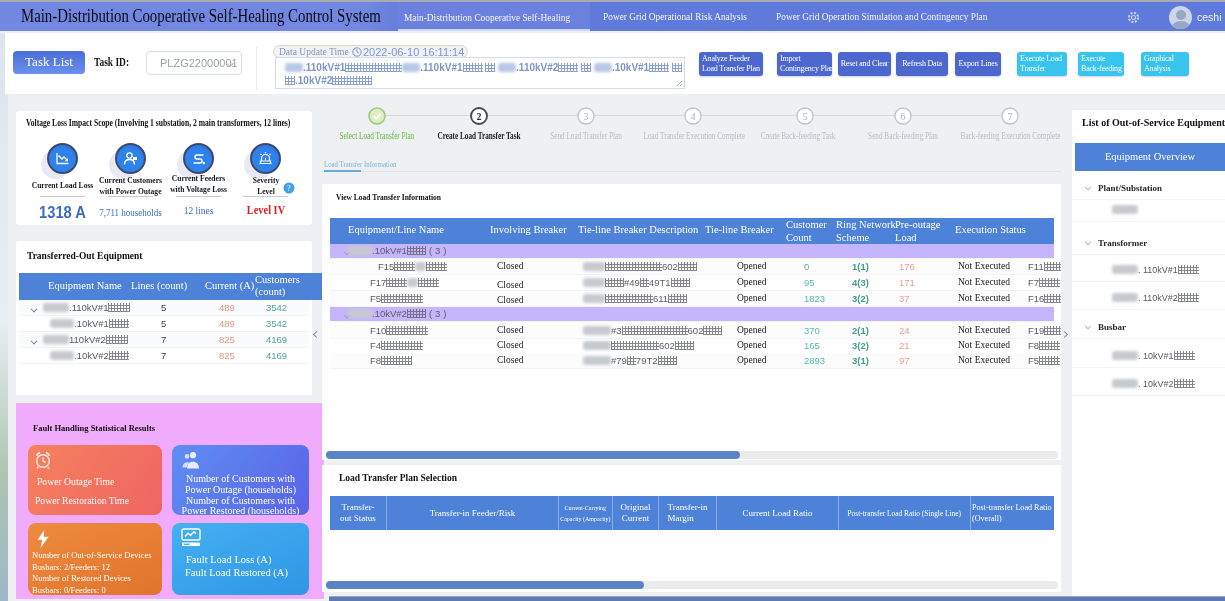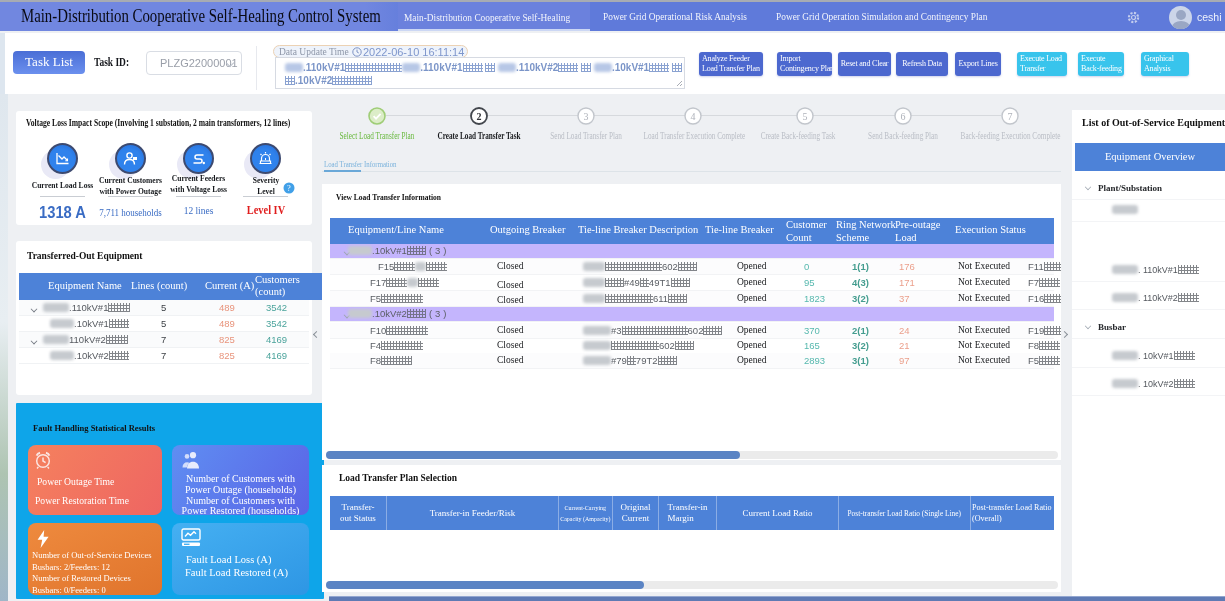--- a/index.html
+++ b/index.html
@@ -172,21 +172,21 @@
       <span class="abs" style="left:200px;color:#e8947c">825</span>
       <span class="abs" style="left:247px;color:#4aa39b">4169</span>
     </div>
   <div class="trow" style="top:107px">
     <span class="abs" style="left:31px"><span class="blob blob-g" style="width:24px"></span>.10kV#2<span class="ck ckg" style="width:20px"></span></span>
     <span class="abs" style="left:142px;color:#3c4045">7</span>
       <span class="abs" style="left:200px;color:#e8947c">825</span>
       <span class="abs" style="left:247px;color:#4aa39b">4169</span>
     </div>
 </div>
-<div class="abs" id="card3" style="left:16px;top:403px;width:308px;height:196px;background:#0ea5e9;border-radius:1px">
+<div class="abs" id="card3" style="left:16px;top:403px;width:308px;height:196px;background:#f0abfc;border-radius:1px">
   <div class="abs" style="left:17px;top:20px;font-size:8.5px;font-weight:bold;color:#111;white-space:nowrap">Fault Handling Statistical Results</div>
   <div class="fcard" style="left:12px;top:42px;width:134px;height:70px;background:linear-gradient(125deg,#f5815e,#ee6562)">
     <svg class="abs" style="left:5px;top:5px" width="20" height="21" viewBox="0 0 20 21">
         <g fill="none" stroke="#fbe4e0" stroke-width="1.5">
           <circle cx="10" cy="11" r="6.3"></circle>
           <path d="M10 7.5V11l2.6 1.6"></path>
           <path d="M3.6 5.6C4.2 4 5.5 3 7 2.7M16.4 5.6C15.8 4 14.5 3 13 2.7" stroke-width="2"></path>
           <path d="M5.3 16.8l-1.2 1.7M14.7 16.8l1.2 1.7" stroke-width="1.4"></path>
         </g>
       </svg>
@@ -263,21 +263,21 @@
   <div class="slbl" style="left:426px;width:100px">Create Back-feeding Task</div>
   <div class="slbl" style="left:531px;width:100px">Send Back-feeding Plan</div>
   <div class="slbl" style="left:623px;width:130px">Back-feeding Execution Complete</div>
   <div class="abs" style="left:2px;top:58px;font-size:8.5px;color:#7ab2dc;transform:scaleX(.8);transform-origin:0 0;white-space:nowrap">Load Transfer Information</div>
   <div class="abs" style="left:2px;top:69px;width:37px;height:2px;background:#6aa8d8"></div>
 </div>
 <div class="abs" id="midc1" style="left:322px;top:184px;width:739px;height:276px;background:#fff;overflow:hidden">
   <div class="abs" style="left:14px;top:9px;font-size:7.5px;font-weight:bold;color:#111;white-space:nowrap">View Load Transfer Information</div>
   <div class="abs" style="left:8px;top:34px;width:724px;height:26px;background:#4d82d8;color:#fff;font-size:10.5px">
     <span class="abs" style="left:18px;top:6px">Equipment/Line Name</span>
-    <span class="abs" style="left:160px;top:6px">Outgoing Breaker</span>
+    <span class="abs" style="left:160px;top:6px">Involving Breaker</span>
     <span class="abs" style="left:248px;top:6px">Tie-line Breaker Description</span>
     <span class="abs" style="left:375px;top:6px">Tie-line Breaker</span>
     <span class="abs" style="left:456px;top:0px;line-height:13px">Customer<br>Count</span>
     <span class="abs" style="left:506px;top:0px;line-height:13px">Ring Network<br>Scheme</span>
     <span class="abs" style="left:565px;top:0px;line-height:13px">Pre-outage<br>Load</span>
     <span class="abs" style="left:625px;top:6px;white-space:nowrap">Execution Status</span>
   </div>
   <div class="mrow grp" style="top:60px">
       <span class="arr" style="left:14px;top:5px;position:absolute;transform:rotate(-45deg) scale(.8)"></span>
       <span class="abs" style="left:18px"><span class="blob blob-g" style="width:24px"></span>.10kV#1<span class="ck ckg" style="width:19px"></span><span style="letter-spacing:3px;margin-left:3px">(3)</span></span>
@@ -390,20 +390,24 @@
 <div class="abs" id="rightcol" style="left:1072px;top:110px;width:153px;height:487px;background:#fff">
   <div class="abs" style="left:10px;top:7px;font-size:10px;font-weight:bold;color:#111;white-space:nowrap">List of Out-of-Service Equipment</div>
   <div class="abs" style="left:3px;top:33px;width:150px;height:28px;background:#4d82d8;color:#fff;font-size:10.5px;text-align:center;line-height:28px">Equipment Overview</div>
   <div class="rrow" style="top:68px">
       <span class="arr" style="left:13px;top:6px;position:absolute;transform:rotate(-45deg) scale(.75)"></span>
       <span class="abs" style="left:26px;font-family:'Liberation Serif',serif;font-weight:bold;color:#26282c">Plant/Substation</span>
     </div>
   <div class="rrow" style="top:90px">
       <span class="abs" style="left:40px"><span class="blob blob-g" style="width:26px"></span></span>
     </div>
+  <div class="rrow" style="top:123px">
+      <span class="arr" style="left:13px;top:6px;position:absolute;transform:rotate(-45deg) scale(.75)"></span>
+      <span class="abs" style="left:26px;font-family:'Liberation Serif',serif;font-weight:bold;color:#26282c">Transformer</span>
+    </div>
   <div class="rrow" style="top:150px">
       <span class="abs" style="left:40px"><span class="blob blob-g" style="width:26px"></span>. 110kV#1<span class="ck ckg" style="width:21px"></span></span>
     </div>
   <div class="rrow" style="top:178px">
       <span class="abs" style="left:40px"><span class="blob blob-g" style="width:26px"></span>. 110kV#2<span class="ck ckg" style="width:21px"></span></span>
     </div>
   <div class="rrow" style="top:207px">
       <span class="arr" style="left:13px;top:6px;position:absolute;transform:rotate(-45deg) scale(.75)"></span>
       <span class="abs" style="left:26px;font-family:'Liberation Serif',serif;font-weight:bold;color:#26282c">Busbar</span>
     </div>

